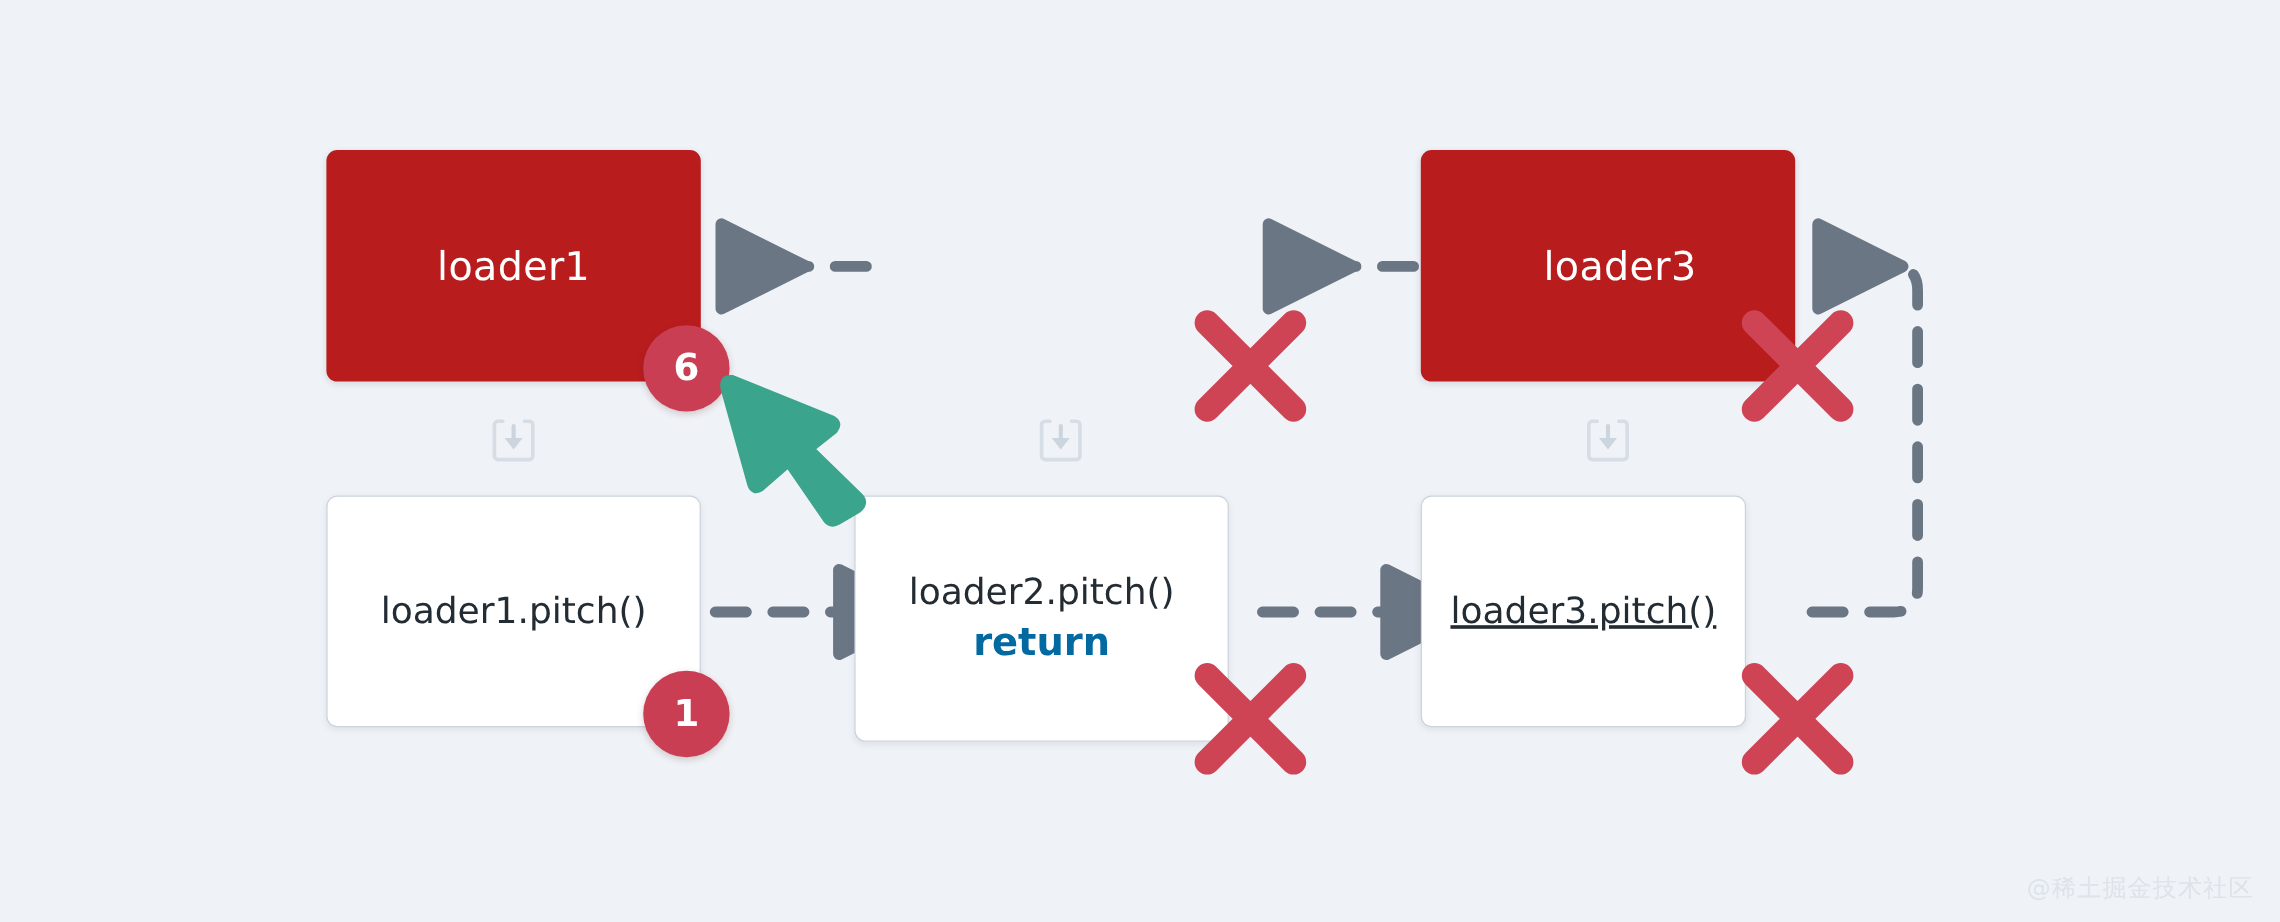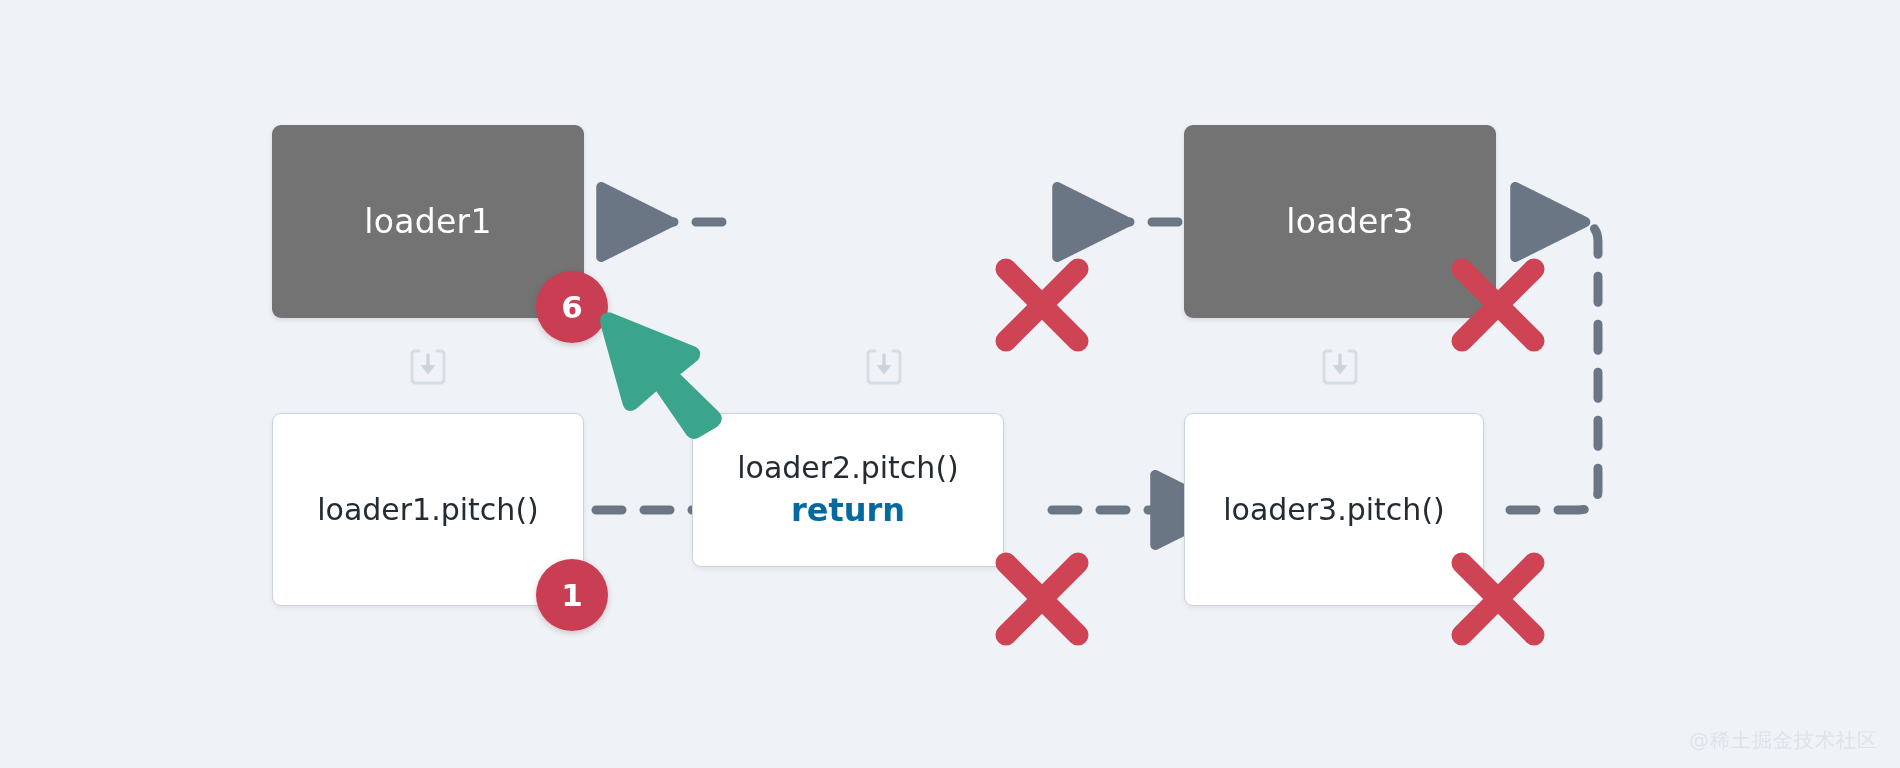--- a/index.html
+++ b/index.html
@@ -28,21 +28,21 @@
 
   .node {
     position: absolute;
     box-sizing: border-box;
     display: flex;
     align-items: center;
     justify-content: center;
     border-radius: 9px;
   }
   .node-loader {
-    background: #737373;
+    background: #b91c1c;
     color: #ffffff;
     font-size: 33px;
     letter-spacing: 0.3px;
     box-shadow: 0 2px 5px rgba(80,100,130,0.16);
   }
   .node-pitch {
     background: #ffffff;
     color: #232b33;
     font-size: 30px;
     border: 1.5px solid #ccd3de;
@@ -143,26 +143,26 @@
 
 
   <div class="node node-loader" style="left:1184px; top:125px; width:312px; height:193px;padding-left:20px;">
     <span>loader3</span>
   </div>
 
   <div class="node node-pitch" style="left:272px; top:413px; width:312px; height:193px;text-align:right;">
     <span>loader1.pitch()</span>
   </div>
 
-  <div class="node node-pitch" style="left:692px; top:413px; width:312px; height:154px;text-align:center;">
+  <div class="node node-pitch" style="left:712px; top:413px; width:312px; height:205px;text-align:center;">
     <span>loader2.pitch()</span>
     <span class="pitch-return">return</span>
   </div>
 
-  <div class="node node-pitch" style="left:1184px; top:413px; width:300px; height:193px;">
+  <div class="node node-pitch" style="left:1184px; top:413px; width:271px; height:193px;text-decoration:underline;">
     <span>loader3.pitch()</span>
   </div>
 
   <svg class="dl-icon" style="left:406px; top:345px;" viewBox="0 0 44 44" xmlns="http://www.w3.org/2000/svg">
     <path d="M13 6 H9 a3 3 0 0 0 -3 3 V35 a3 3 0 0 0 3 3 H35 a3 3 0 0 0 3 -3 V9 a3 3 0 0 0 -3 -3 H31" fill="none" stroke="#d6dde5" stroke-width="3" stroke-linecap="round"></path>
     <path d="M22 10 V24" fill="none" stroke="#ccd4dd" stroke-width="3.4" stroke-linecap="round"></path>
     <path d="M14.5 20 L22 29.5 L29.5 20 Z" fill="#ccd4dd"></path>
   </svg>
 
   <svg class="dl-icon" style="left:862px; top:345px;" viewBox="0 0 44 44" xmlns="http://www.w3.org/2000/svg">

